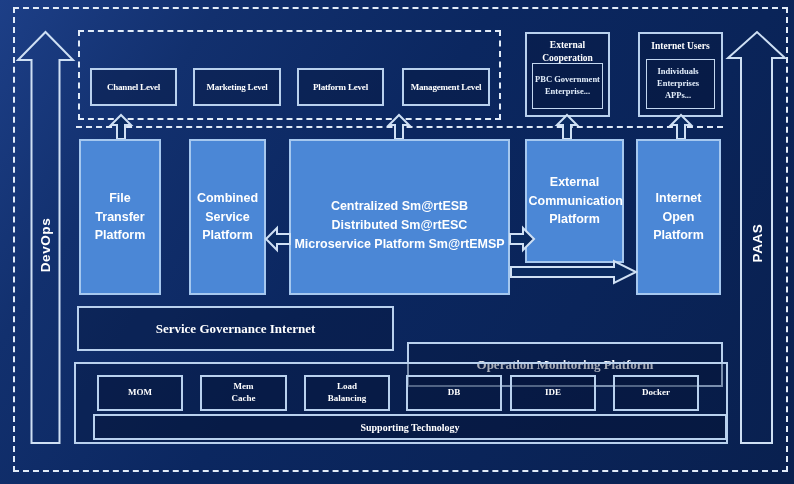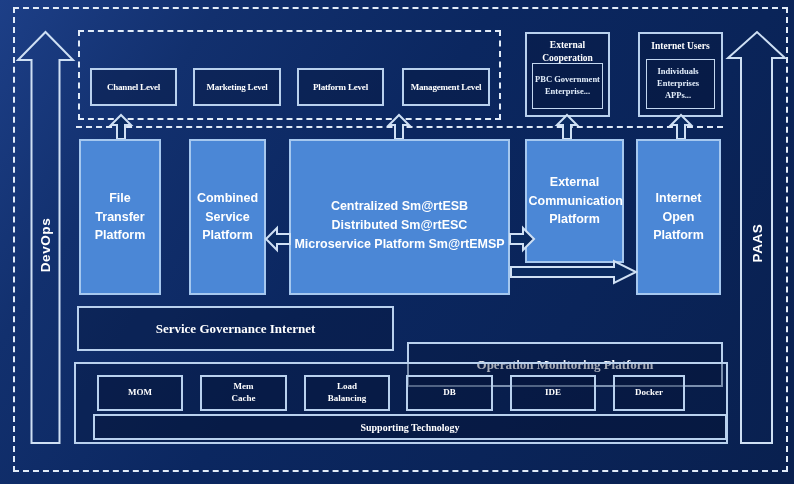--- a/index.html
+++ b/index.html
@@ -138,27 +138,27 @@
 
   <div class="box-dark" style="left:97px;top:375px;width:86px;height:36px;">
     <span class="tech-label">MOM</span>
   </div>
   <div class="box-dark" style="left:200px;top:375px;width:87px;height:36px;">
     <span class="tech-label" style="max-width:34px;">Mem Cache</span>
   </div>
   <div class="box-dark" style="left:304px;top:375px;width:86px;height:36px;">
     <span class="tech-label" style="max-width:46px;">Load Balancing</span>
   </div>
-  <div class="box-dark" style="left:406px;top:375px;width:87px;height:36px;">
+  <div class="box-dark" style="left:406px;top:375px;width:96px;height:36px;">
     <span class="tech-label">DB</span>
   </div>
   <div class="box-dark" style="left:510px;top:375px;width:86px;height:36px;">
     <span class="tech-label">IDE</span>
   </div>
-  <div class="box-dark" style="left:613px;top:375px;width:72px;height:36px;">
+  <div class="box-dark" style="left:613px;top:375px;width:86px;height:36px;">
     <span class="tech-label">Docker</span>
   </div>
 
   <div class="box-dark" style="left:93px;top:414px;width:634px;height:26px;">
     <span style="font-size:10px;font-weight:700;">Supporting Technology</span>
   </div>
 
 </div>
 
 </body></html>

